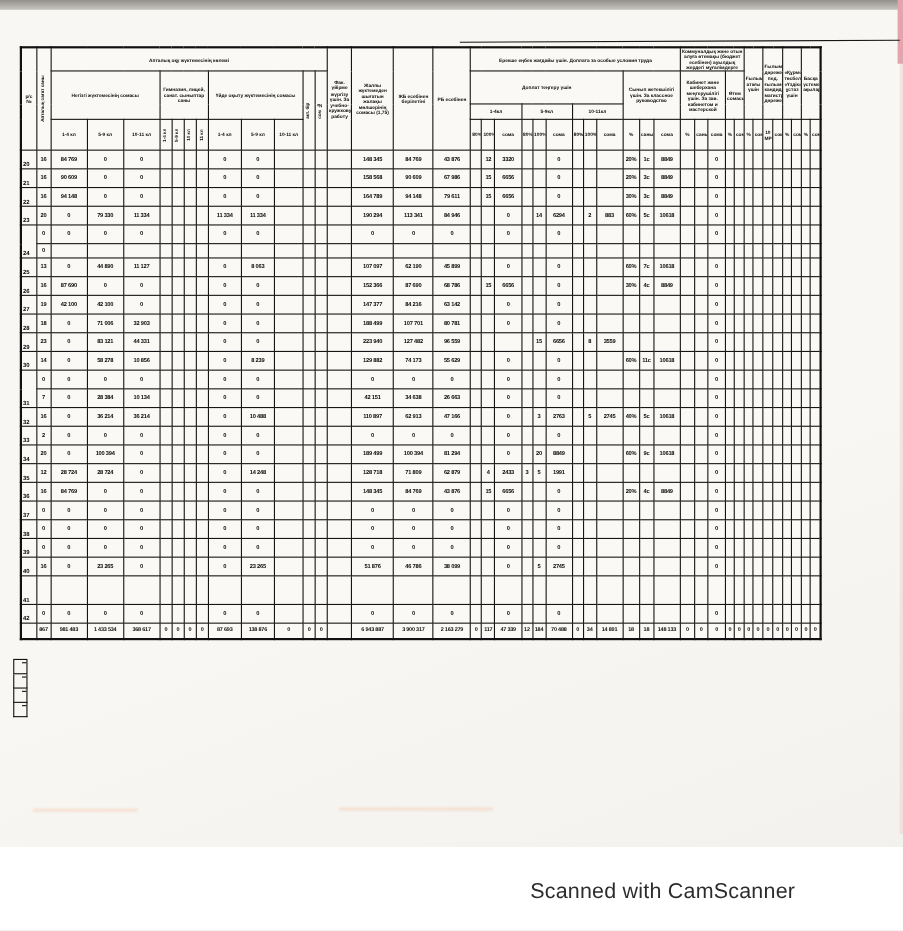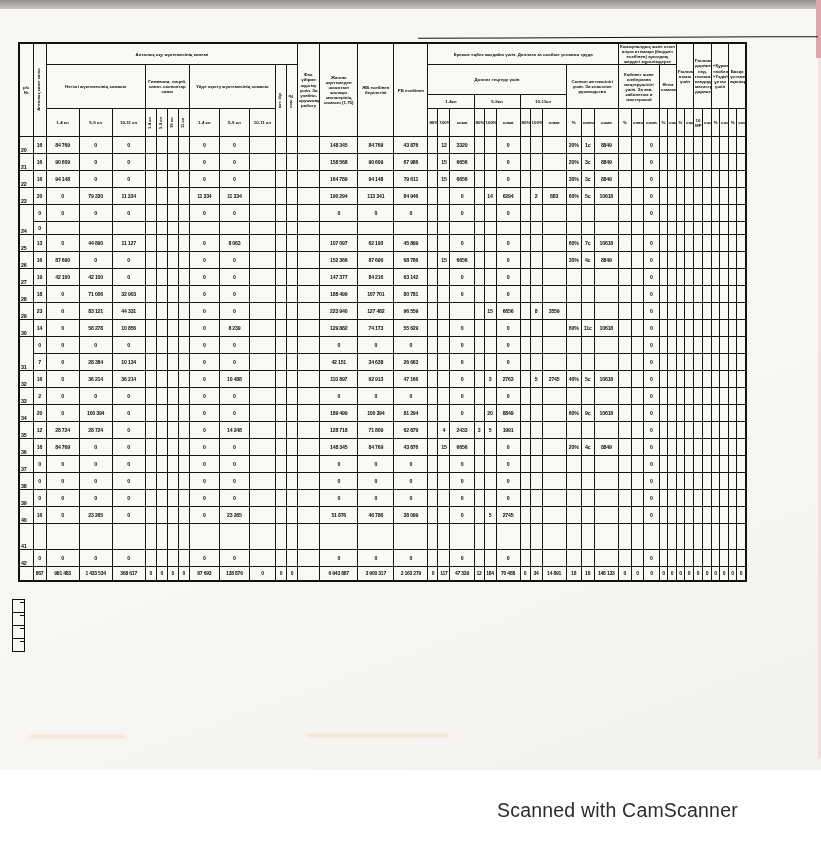--- a/index.html
+++ b/index.html
@@ -44,21 +44,21 @@
   tbody tr.total{height:14px;}
   tbody tr.total td{font-size:5px;}
   td.no{text-align:left;vertical-align:bottom;padding-left:1px;font-size:5.4px;}
 
   
   .miniboxes{position:absolute;left:12px;top:599px;width:12px;}
   .miniboxes .cell{width:11px;height:12px;border:1.6px solid #111;border-top:none;position:relative;}
   .miniboxes .cell:first-child{border-top:1.6px solid #111;}
   .miniboxes .cell::after{content:"";position:absolute;right:0;top:2px;width:4px;height:1px;background:#111;}
 
-  .scan-label{position:absolute;left:497px;top:799px;width:260px;
+  .scan-label{position:absolute;left:482px;top:799px;width:260px;
     font-size:19.5px;color:#2c2c2c;font-weight:400;letter-spacing:0.2px;
     font-family:"Liberation Sans",sans-serif;}
 </style>
 </head>
 <body>
 
 <div class="top-band"></div>
 <div class="paper"></div>
 <div class="footer-band"></div>
 <div class="pink-top"></div>

